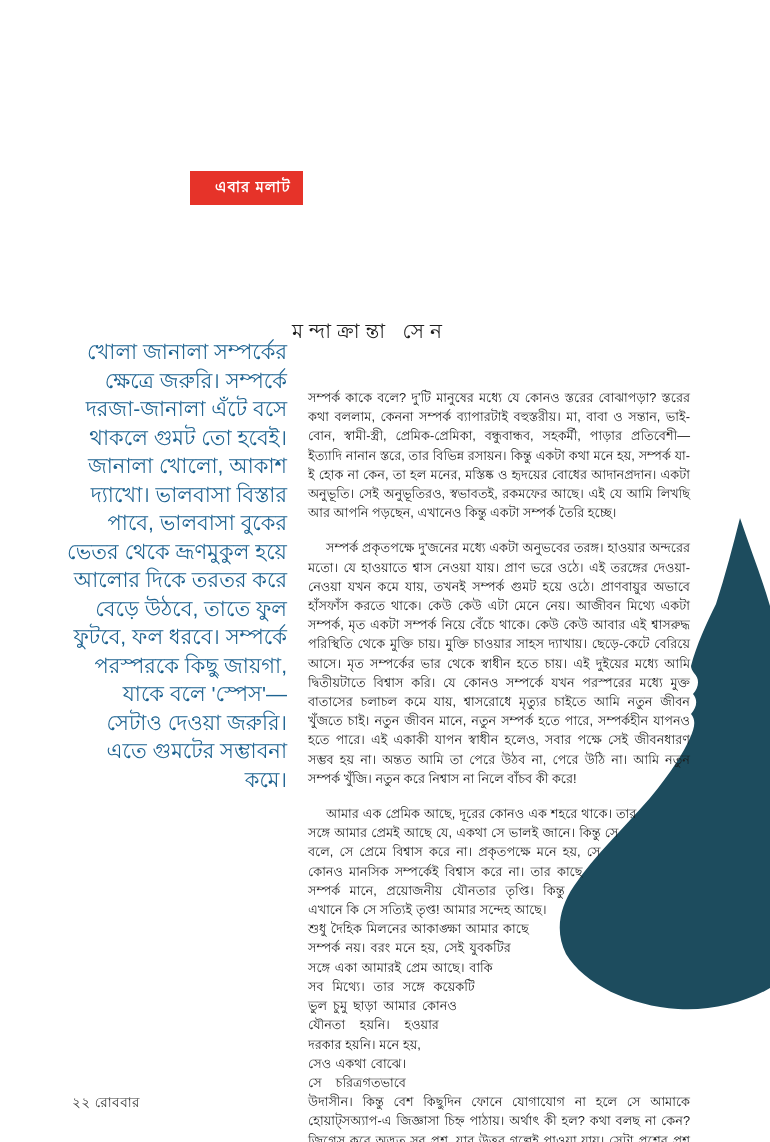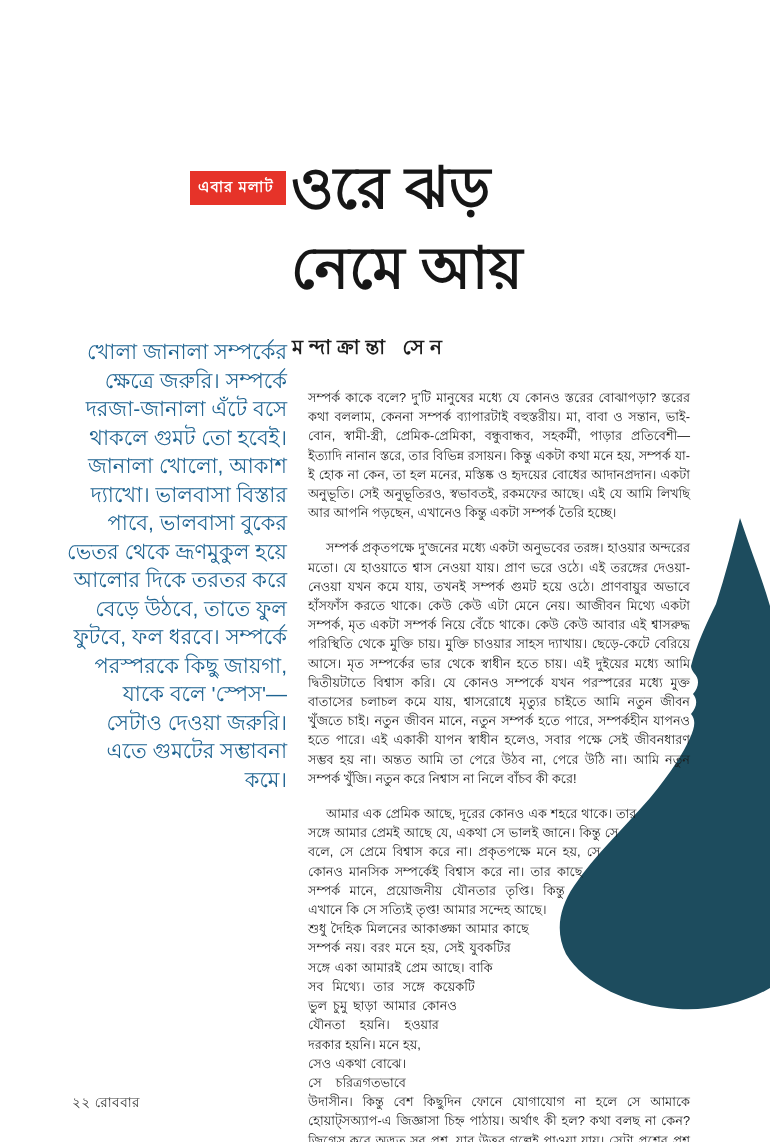--- a/index.html
+++ b/index.html
@@ -9,38 +9,37 @@
     background:#ffffff;
     overflow:hidden;
     font-family:"Liberation Sans","DejaVu Sans",sans-serif;
     margin:0 auto;
   }
   
   .badge{
     position:absolute;left:190px;top:171px;
     background:#e63329;color:#ffffff;
     font-size:15px;font-weight:bold;
-    padding:4px 12px 5px 8px;
+    padding:4px 12px 5px 25px;
     letter-spacing:1px;
     white-space:nowrap;
   }
   
   .headline{
     position:absolute;left:291px;top:148px;
     font-size:58px;line-height:80px;
     font-weight:bold;color:#161616;
     letter-spacing:0px;
   }
   
   .author{
     position:absolute;left:292px;top:316px;
-    font-size:20px;font-weight:bold;color:#1d1d1d;
+    font-size:20px;font-weight:normal;color:#1d1d1d;
     letter-spacing:6px;
     white-space:nowrap;
-    margin-top:16px;
   }
   
   .pullquote{
     position:absolute;left:66px;top:320px;width:221px;
     text-align:right;
     color:#1e6391;
     font-size:21px;line-height:28.5px;
     font-weight:500;
     margin-top:18px;
   }
@@ -92,24 +91,20 @@
       C 147 189, 148 182, 143 176
       C 149 169, 150 161, 144 155
       C 142 152, 141 150, 141 148
       C 146 128, 157 104, 166 86
       C 175 58, 183 28, 190 0
       Z"></path>
   </svg>
 
   <div class="badge">এবার মলাট</div>
 
-  <div class="headline">
-    <div>ওরে ঝড়</div>
-    <div>নেমে আয়</div>
-  </div>
 
   <div class="author">মন্দাক্রান্তা সেন</div>
 
   <div class="pullquote">খোলা জানালা সম্পর্কের ক্ষেত্রে জরুরি। সম্পর্কে দরজা-জানালা এঁটে বসে থাকলে গুমট তো হবেই। জানালা খোলো, আকাশ দ্যাখো। ভালবাসা বিস্তার পাবে, ভালবাসা বুকের ভেতর থেকে ভ্রূণমুকুল হয়ে আলোর দিকে তরতর করে বেড়ে উঠবে, তাতে ফুল ফুটবে, ফল ধরবে। সম্পর্কে পরস্পরকে কিছু জায়গা, যাকে বলে 'স্পেস'— সেটাও দেওয়া জরুরি। এতে গুমটের সম্ভাবনা কমে।</div>
 
   <div class="body-col">
     <div class="wrap-spacer"></div>
     <p>সম্পর্ক কাকে বলে? দু'টি মানুষের মধ্যে যে কোনও স্তরের বোঝাপড়া? স্তরের কথা বললাম, কেননা সম্পর্ক ব্যাপারটাই বহুস্তরীয়। মা, বাবা ও সন্তান, ভাই-বোন, স্বামী-স্ত্রী, প্রেমিক-প্রেমিকা, বন্ধুবান্ধব, সহকর্মী, পাড়ার প্রতিবেশী— ইত্যাদি নানান স্তরে, তার বিভিন্ন রসায়ন। কিন্তু একটা কথা মনে হয়, সম্পর্ক যা-ই হোক না কেন, তা হল মনের, মস্তিষ্ক ও হৃদয়ের বোধের আদানপ্রদান। একটা অনুভূতি। সেই অনুভূতিরও, স্বভাবতই, রকমফের আছে। এই যে আমি লিখছি আর আপনি পড়ছেন, এখানেও কিন্তু একটা সম্পর্ক তৈরি হচ্ছে।</p>
     <p class="indent">সম্পর্ক প্রকৃতপক্ষে দু'জনের মধ্যে একটা অনুভবের তরঙ্গ। হাওয়ার অন্দরের মতো। যে হাওয়াতে শ্বাস নেওয়া যায়। প্রাণ ভরে ওঠে। এই তরঙ্গের দেওয়া-নেওয়া যখন কমে যায়, তখনই সম্পর্ক গুমট হয়ে ওঠে। প্রাণবায়ুর অভাবে হাঁসফাঁস করতে থাকে। কেউ কেউ এটা মেনে নেয়। আজীবন মিথ্যে একটা সম্পর্ক, মৃত একটা সম্পর্ক নিয়ে বেঁচে থাকে। কেউ কেউ আবার এই শ্বাসরুদ্ধ পরিস্থিতি থেকে মুক্তি চায়। মুক্তি চাওয়ার সাহস দ্যাখায়। ছেড়ে-কেটে বেরিয়ে আসে। মৃত সম্পর্কের ভার থেকে স্বাধীন হতে চায়। এই দুইয়ের মধ্যে আমি দ্বিতীয়টাতে বিশ্বাস করি। যে কোনও সম্পর্কে যখন পরস্পরের মধ্যে মুক্ত বাতাসের চলাচল কমে যায়, শ্বাসরোধে মৃত্যুর চাইতে আমি নতুন জীবন খুঁজতে চাই। নতুন জীবন মানে, নতুন সম্পর্ক হতে পারে, সম্পর্কহীন যাপনও হতে পারে। এই একাকী যাপন স্বাধীন হলেও, সবার পক্ষে সেই জীবনধারণ সম্ভব হয় না। অন্তত আমি তা পেরে উঠব না, পেরে উঠি না। আমি নতুন সম্পর্ক খুঁজি। নতুন করে নিশ্বাস না নিলে বাঁচব কী করে!</p>
     <p class="indent">আমার এক প্রেমিক আছে, দূরের কোনও এক শহরে থাকে। তার সঙ্গে আমার প্রেমই আছে যে, একথা সে ভালই জানে। কিন্তু সে বলে, সে প্রেমে বিশ্বাস করে না। প্রকৃতপক্ষে মনে হয়, সে কোনও মানসিক সম্পর্কেই বিশ্বাস করে না। তার কাছে সম্পর্ক মানে, প্রয়োজনীয় যৌনতার তৃপ্তি। কিন্তু এখানে কি সে সত্যিই তৃপ্ত! আমার সন্দেহ আছে। শুধু দৈহিক মিলনের আকাঙ্ক্ষা আমার কাছে সম্পর্ক নয়। বরং মনে হয়, সেই যুবকটির সঙ্গে একা আমারই প্রেম আছে। বাকি সব মিথ্যে। তার সঙ্গে কয়েকটি ভুল চুমু ছাড়া আমার কোনও যৌনতা হয়নি। হওয়ার দরকার হয়নি। মনে হয়, সেও একথা বোঝে। সে চরিত্রগতভাবে উদাসীন। কিন্তু বেশ কিছুদিন ফোনে যোগাযোগ না হলে সে আমাকে হোয়াট্‌সঅ্যাপ-এ জিজ্ঞাসা চিহ্ন পাঠায়। অর্থাৎ কী হল? কথা বলছ না কেন? জিগেস করে অদ্ভুত সব প্রশ্ন, যার উত্তর গল্পেই পাওয়া যায়। সেটা প্রশ্নের প্রশ্ন নয়, প্রশ্ন হল, দু'জনের মধ্যিখান দিয়ে বয়ে যায় একঝলক বাতাস। সম্পর্কটা দখিনা বাতাসে জ্যান্ত হয়ে ওঠে। জ্যান্ত হয়ে থাকে। তার সঙ্গে বিশেষ দেখাসাক্ষাৎ হয় না বলে তাকে আমি চিঠি লিখি। ই-মেল-এ না, হোয়াট্‌সঅ্যাপ-এ নয়, হাতে লেখা চিঠি। তার সঙ্গে দ্যাখা হলে দিই। কখনও কাশ্মীরি বাক্স ভর্তি করে, কখনও নতুন পার্সের খোপে খোপে ভরে, কখনও আমার নতুন প্রেমের কবিতা</p>

